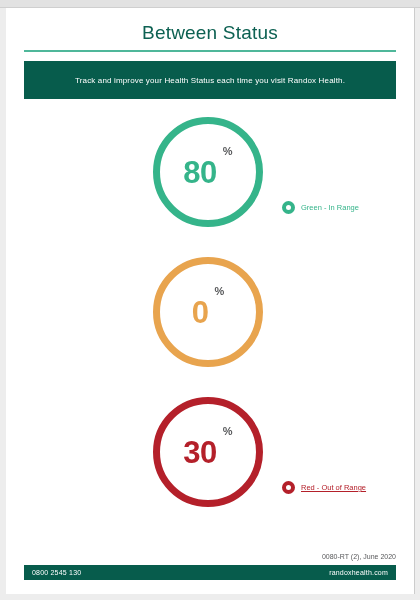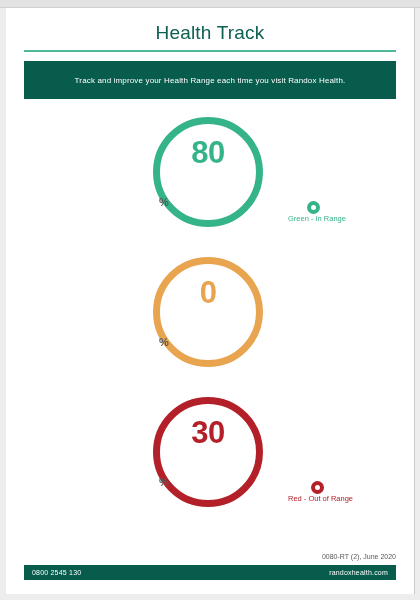--- a/index.html
+++ b/index.html
@@ -98,21 +98,20 @@
   }
   .ring-value-wrap {
     position: absolute;
     left: 147px;
     top: 2px;
     width: 110px;
     height: 110px;
     display: flex;
     align-items: center;
     justify-content: center;
-    flex-direction: column;
   }
   .ring-value {
     font-size: 31px;
     font-weight: bold;
     line-height: 1;
     letter-spacing: -0.5px;
   }
   .ring-pct {
     font-size: 11px;
     font-weight: bold;
@@ -122,21 +121,20 @@
     margin-left: 6px;
   }
 
   
   .legend {
     position: absolute;
     left: 276px;
     top: 86px;
     display: flex;
     align-items: center;
-    flex-direction: column;
   }
   .legend-marker {
     width: 13px;
     height: 13px;
     border-radius: 50%;
     border: 4px solid #000;
     box-sizing: border-box;
     flex: 0 0 auto;
   }
   .legend-label {
@@ -152,21 +150,21 @@
   .green .legend-label  { color: #35b48a; }
 
   .amber .ring          { border-color: #e8a44e; }
   .amber .ring-value    { color: #e8a44e; }
   .amber .legend-marker { border-color: #e8a44e; }
   .amber .legend-label  { color: #e8a44e; }
 
   .red .ring          { border-color: #b4202a; }
   .red .ring-value    { color: #b4202a; }
   .red .legend-marker { border-color: #b4202a; }
-  .red .legend-label  { color: #b4202a; }
+  .red .legend-label  { color: #b4202a; text-decoration: underline; }
 
   
   .doc-code {
     position: absolute;
     right: 18px;
     bottom: 34px;
     font-size: 7px;
     color: #58595b;
   }
   .footer-bar {
@@ -190,25 +188,25 @@
 </style>
 </head>
 <body>
 
 <div class="viewer">
 
   <div class="viewer-topstrip"></div>
 
   <div class="page">
 
-    <h1 class="page-title">Health Track</h1>
+    <h1 class="page-title">Between Status</h1>
     <div class="title-rule"></div>
 
     <div class="banner">
-      <div class="banner-text">Track and improve your Health Range each time you visit Randox Health.</div>
+      <div class="banner-text">Track and improve your Health Status each time you visit Randox Health.</div>
     </div>
 
     <div class="rings">
 
       <div class="ring-block green">
         <div class="ring"></div>
         <div class="ring-value-wrap">
           <span class="ring-value">80</span>
           <span class="ring-pct">%</span>
         </div>

